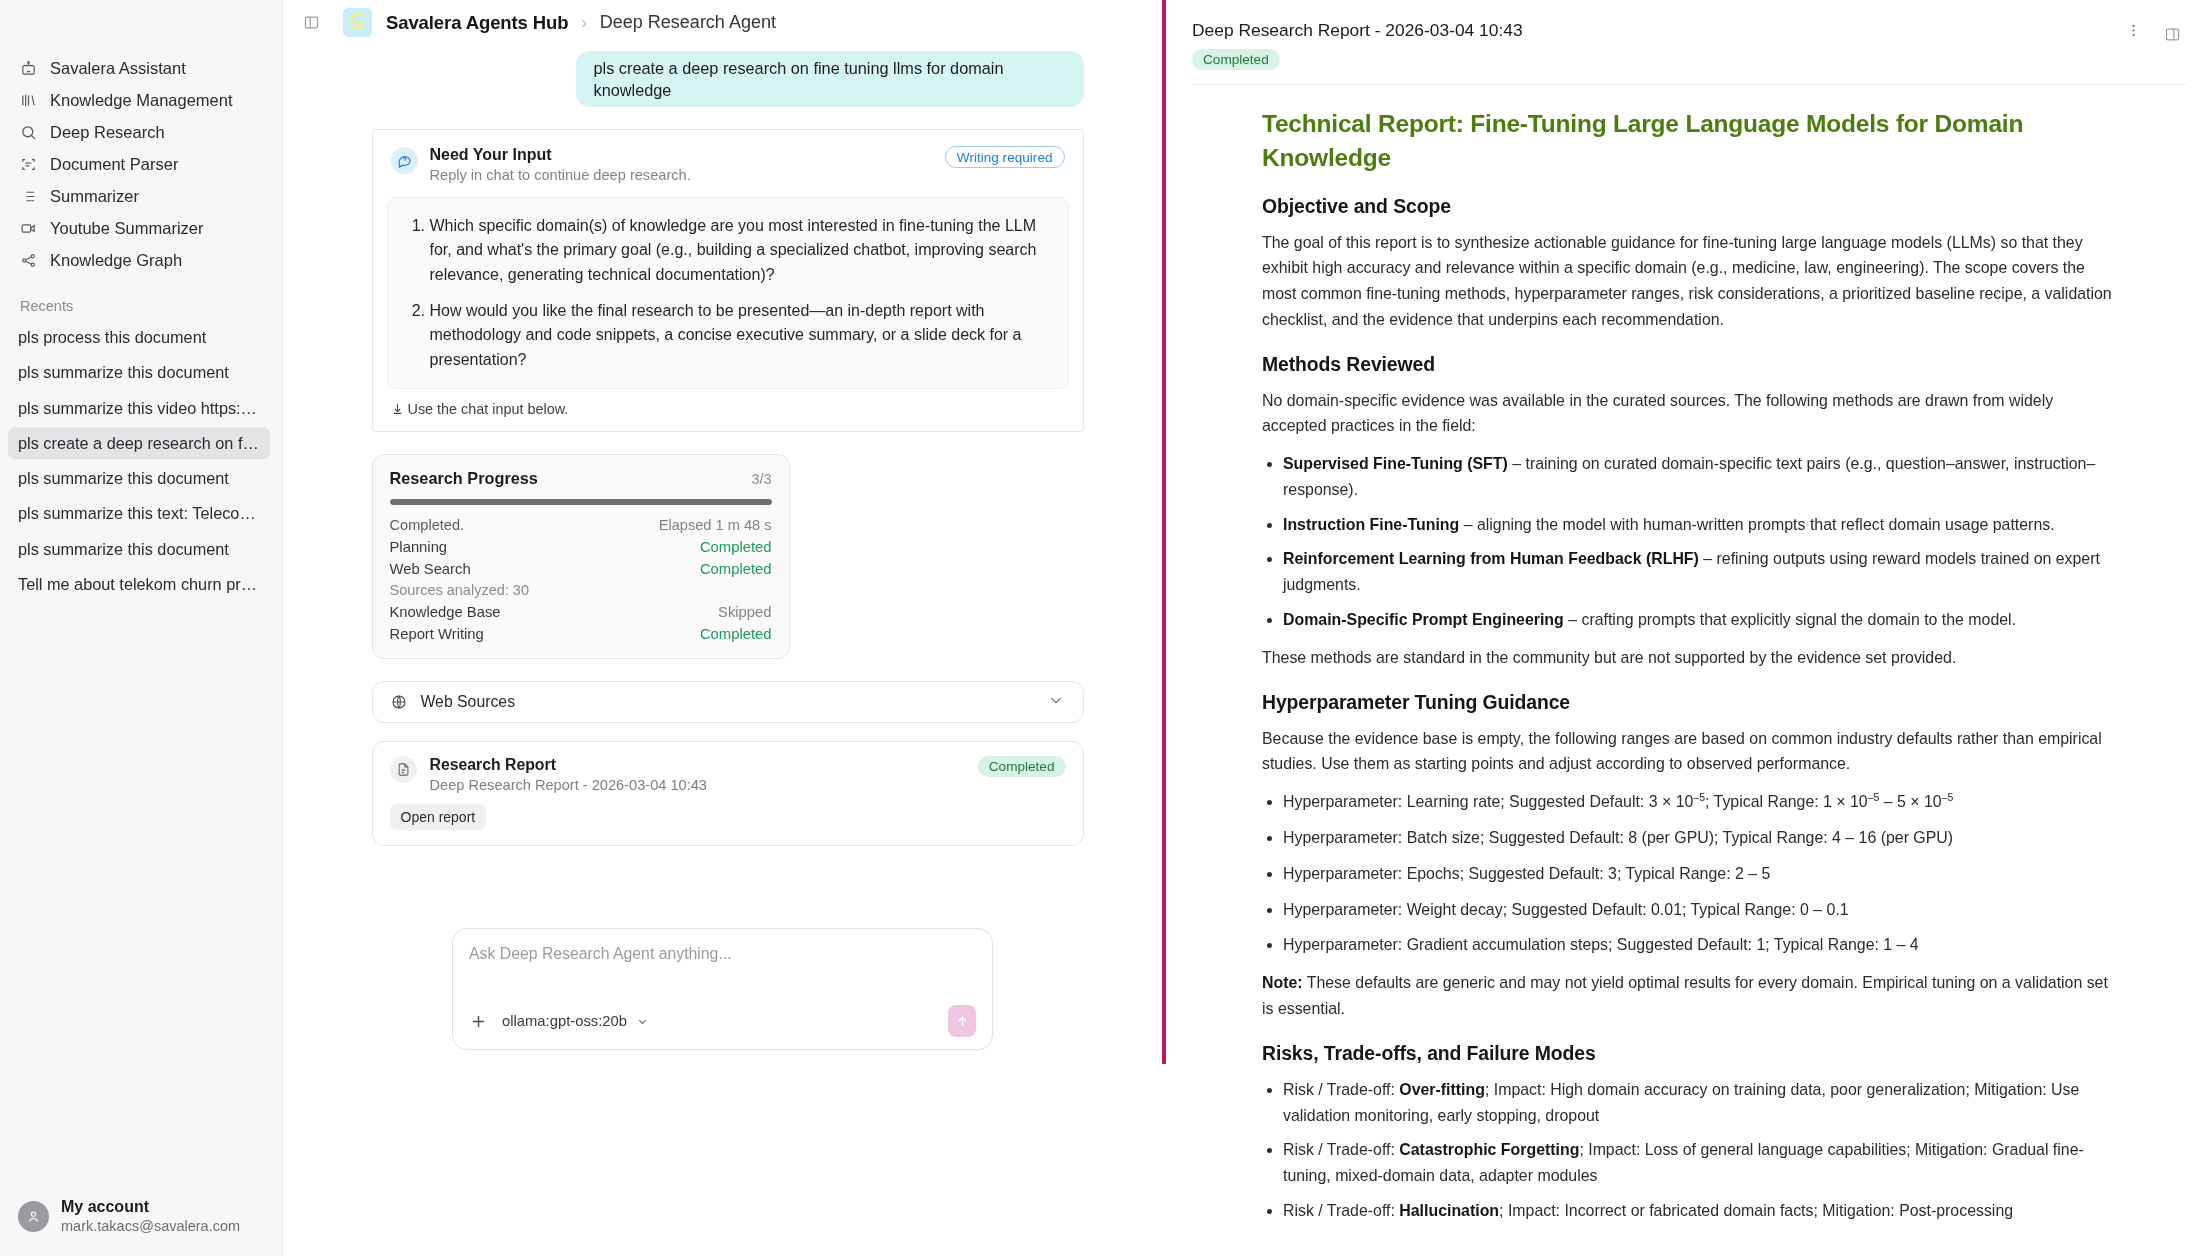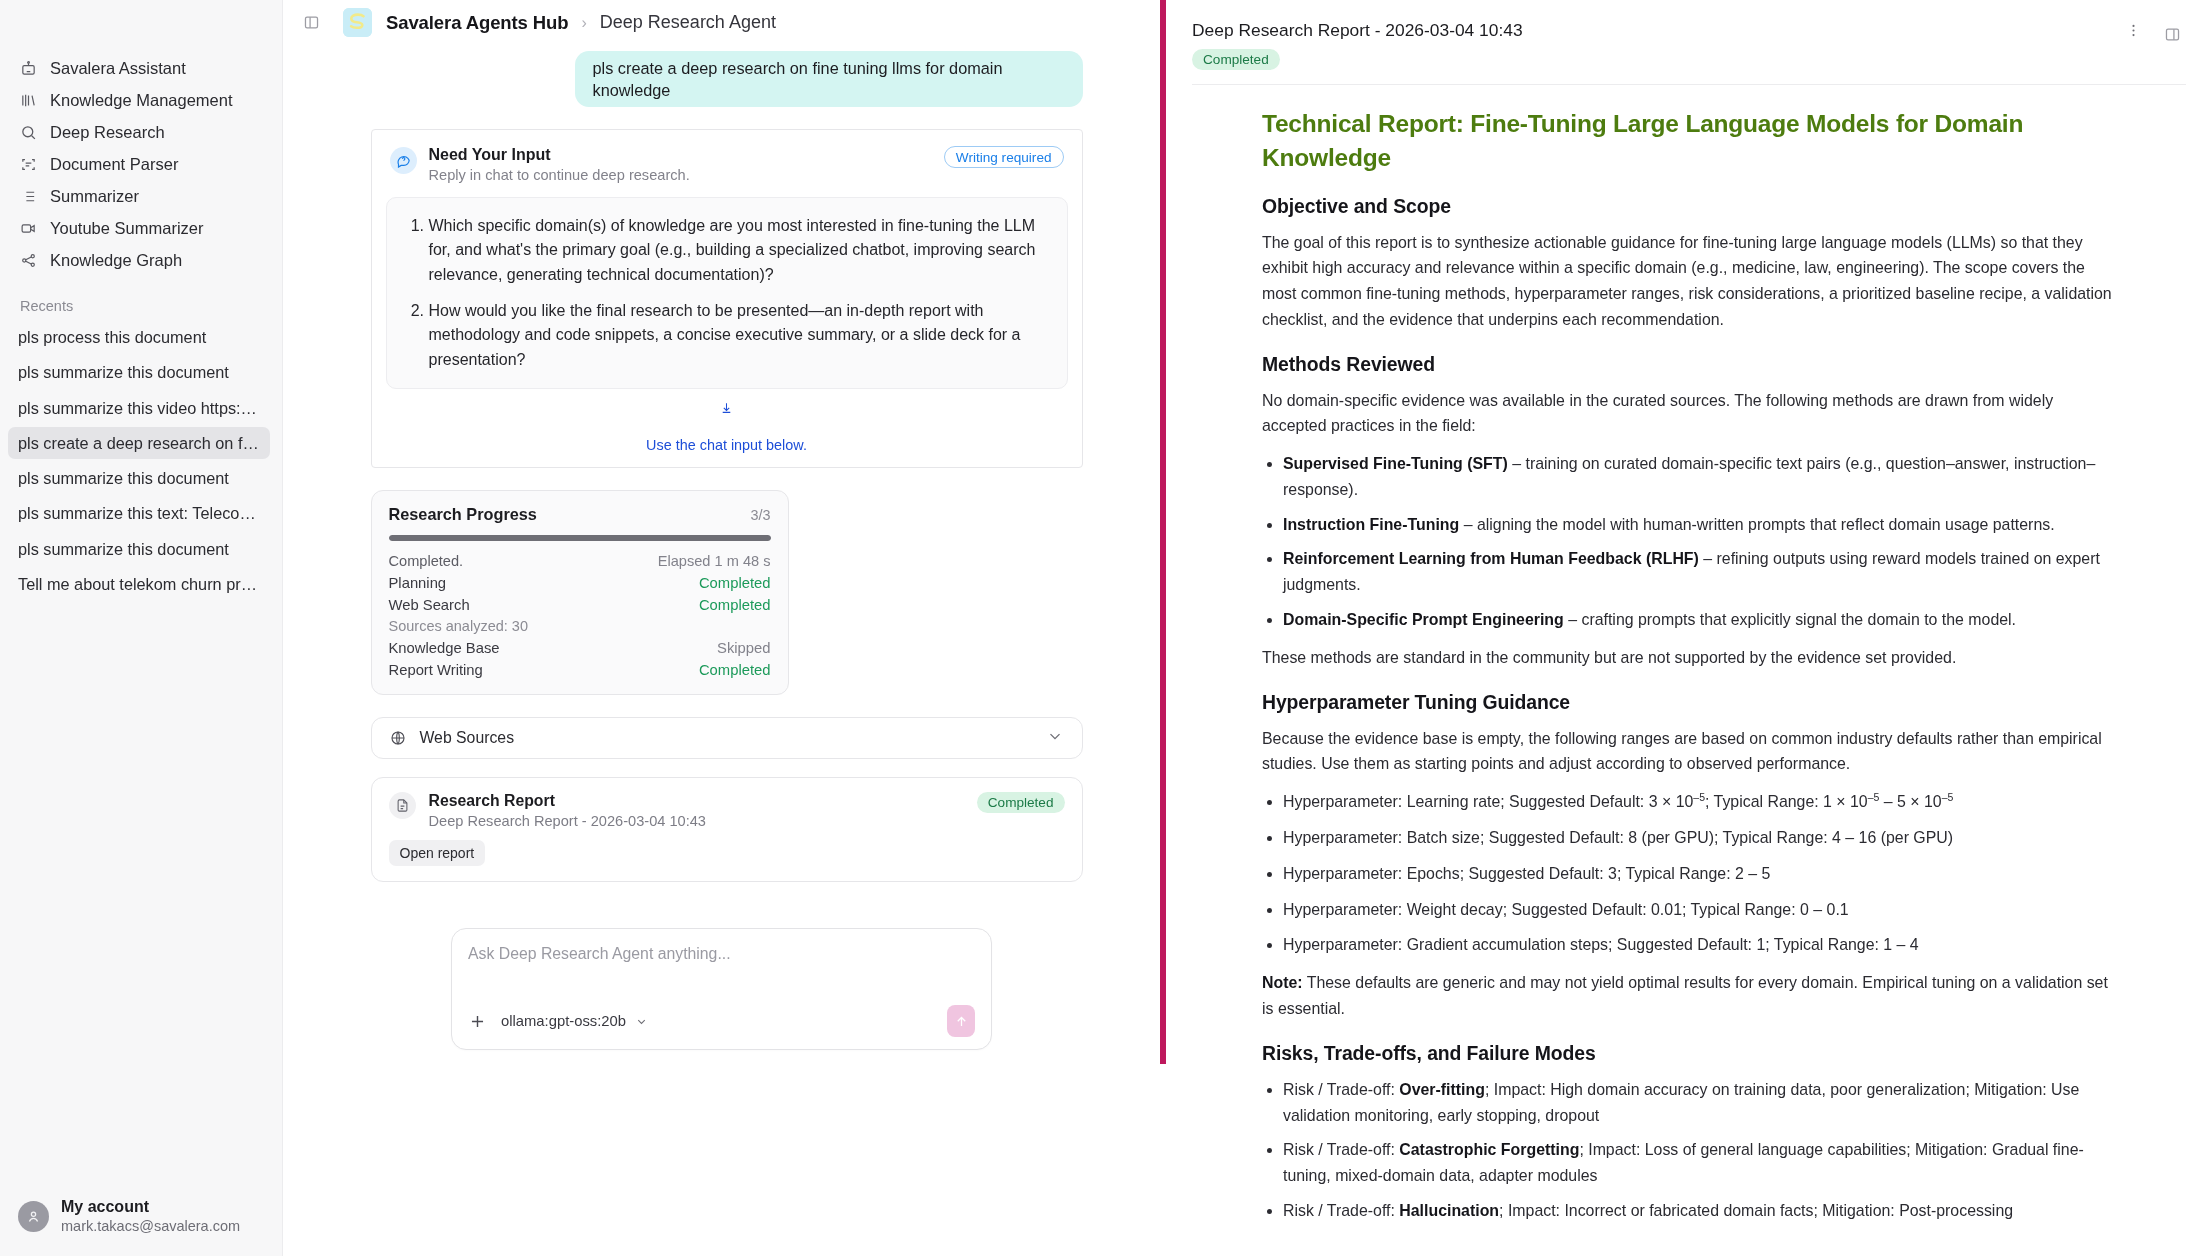--- a/index.html
+++ b/index.html
@@ -54,21 +54,21 @@
     background: #9a9aa2; display: flex; align-items: center; justify-content: center;
     flex: 0 0 31px; color: #f2f2f4;
   }
   .acct-name { font-size: 16px; font-weight: bold; color: #1c1c20; line-height: 1.25; }
   .acct-mail { font-size: 14.5px; color: #6d6d75; line-height: 1.3; }
 
   
   .center {
     flex: 1 1 auto; height: 1064px; position: relative;
     background: #ffffff; display: flex; flex-direction: column;
-    border-right: 6px solid #be185d;
+    border-right: 4px solid #be185d;
     min-width: 0;
   }
   .topbar {
     height: 45px; flex: 0 0 45px;
     display: flex; align-items: center; gap: 0;
     padding: 0 14px; background: #ffffff;
   }
   .icon-btn {
     width: 28px; height: 28px; border-radius: 6px;
     display: flex; align-items: center; justify-content: center;
@@ -118,22 +118,22 @@
     padding: 2.5px 11px; white-space: nowrap; cursor: pointer;
   }
   .q-box {
     margin: 14px 14px 0 14px; border: 1px solid #ededf0;
     border-radius: 10px; background: #fafafb; padding: 16px 20px 16px 20px;
   }
   .q-list { margin: 0; padding-left: 22px; }
   .q-list li { font-size: 16px; color: #26262b; line-height: 1.52; }
   .q-list li + li { margin-top: 12px; }
   .nyi-foot {
-    display: flex; align-items: center; gap: 23px;
-    padding: 12px 18px 14px 18px; font-size: 14.4px; color: #1d4ed8; flex-direction: column;
+    display: flex; align-items: center; gap: 4px;
+    padding: 12px 18px 14px 18px; font-size: 14.4px; color: #404040;
   }
 
   .prog-card {
     border: 1px solid #e6e6e9; border-radius: 12px;
     background: #fafafb; margin-top: 22px; padding: 14px 17px 16px 17px;
     width: 418px;
   }
   .prog-head { display: flex; justify-content: space-between; align-items: baseline; }
   .prog-title { font-size: 16.3px; font-weight: bold; color: #1c1c20; }
   .prog-count { font-size: 14.4px; color: #8b8b93; }

